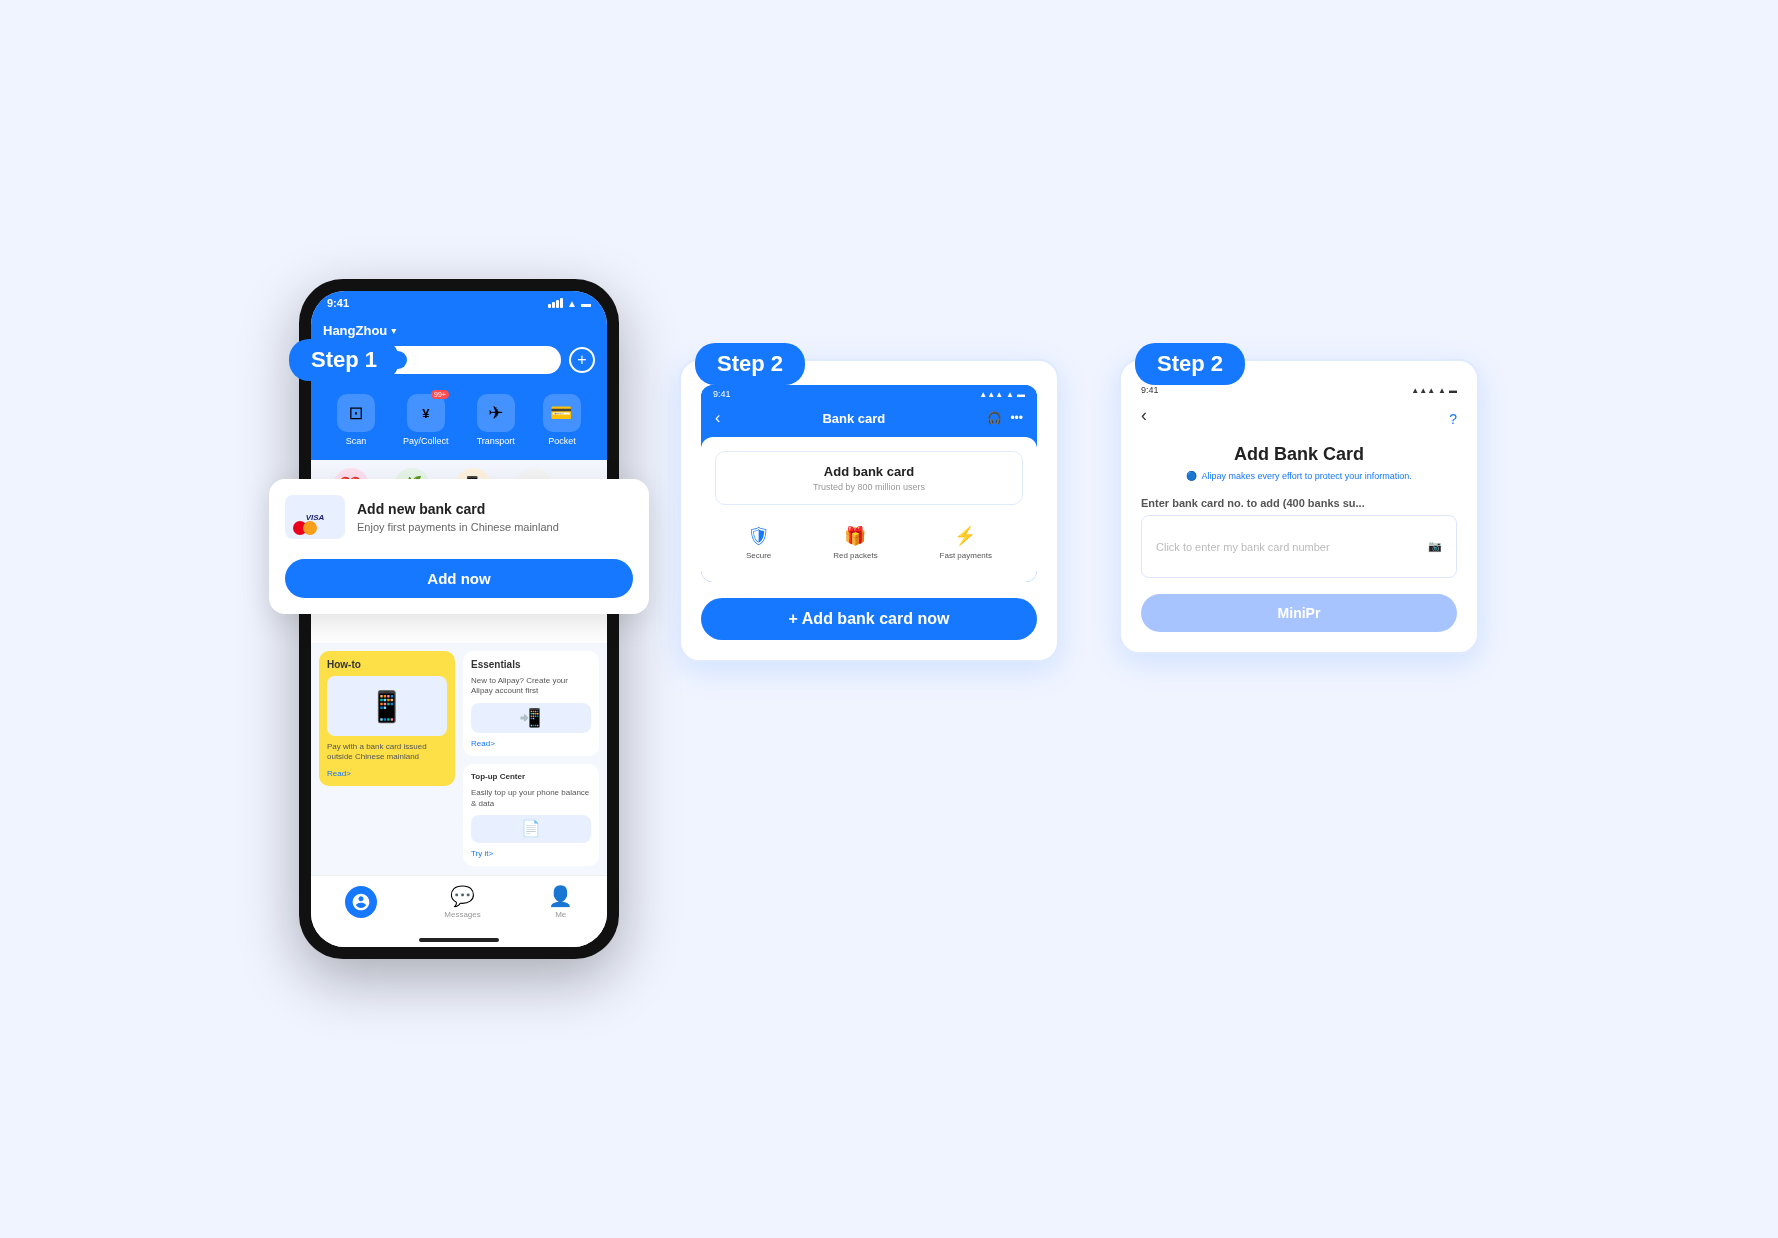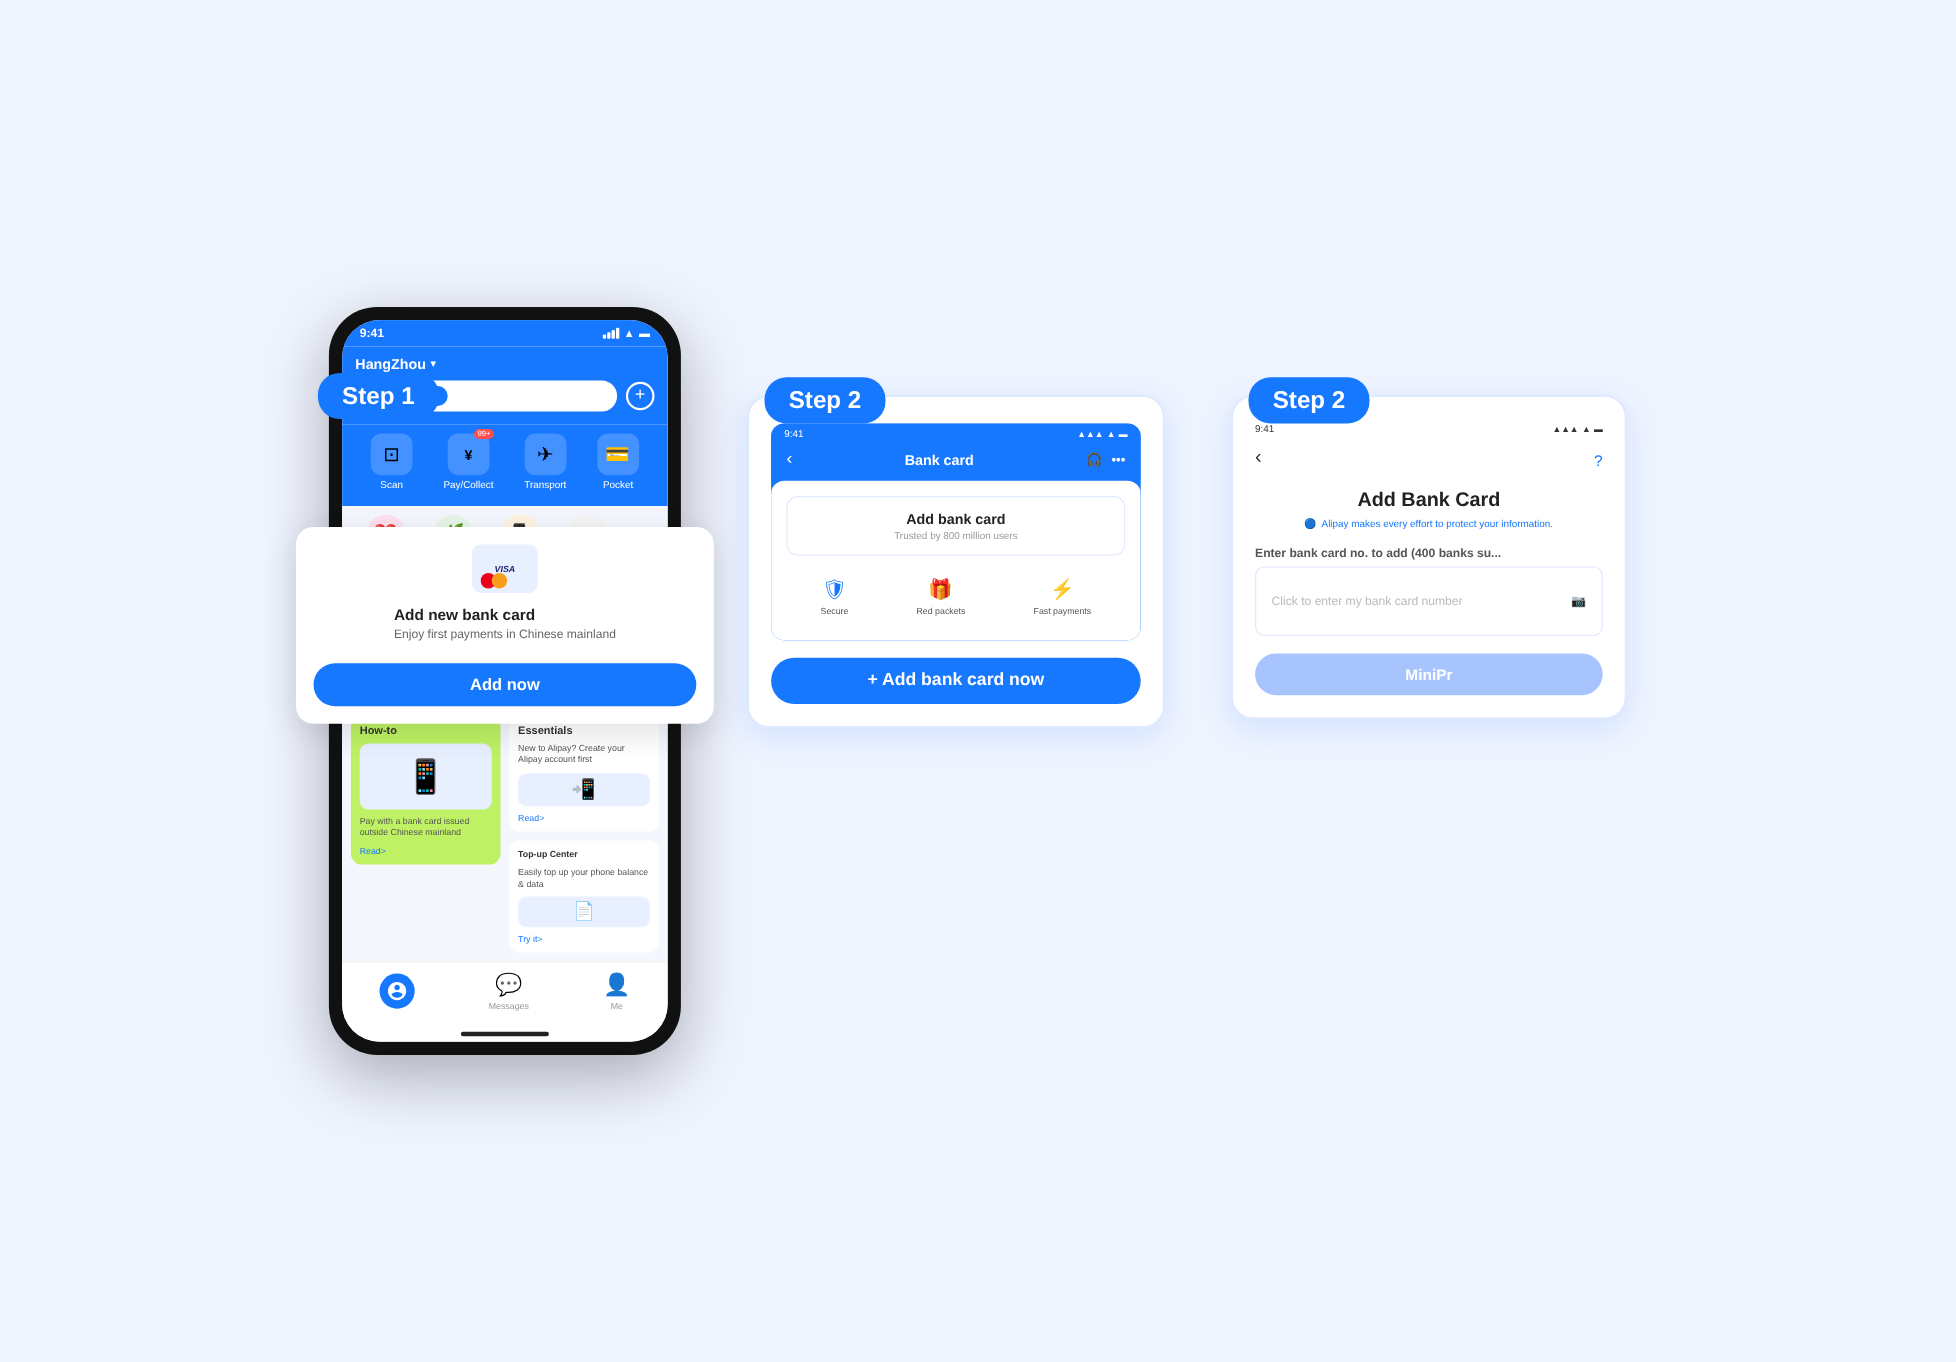--- a/index.html
+++ b/index.html
@@ -204,21 +204,20 @@
       padding: 16px;
       box-shadow: 0 8px 30px rgba(0,0,0,0.12);
       z-index: 5;
     }
 
     .bank-card-header {
       display: flex;
       align-items: center;
       gap: 12px;
       margin-bottom: 8px;
-      flex-direction: column;
     }
 
     .bank-card-icon-area {
       width: 60px;
       height: 44px;
       background: #e8f0ff;
       border-radius: 8px;
       display: flex;
       flex-direction: column;
       align-items: center;
@@ -283,21 +282,21 @@
     }
 
     .phone-col {
       flex: 1;
       display: flex;
       flex-direction: column;
       gap: 8px;
     }
 
     .phone-how-to {
-      background: #bef264;
+      background: #fde047;
       border-radius: 10px;
       padding: 8px;
       display: flex;
       flex-direction: column;
       gap: 6px;
     }
 
     .phone-section-title {
       font-size: 10px;
       font-weight: 700;

